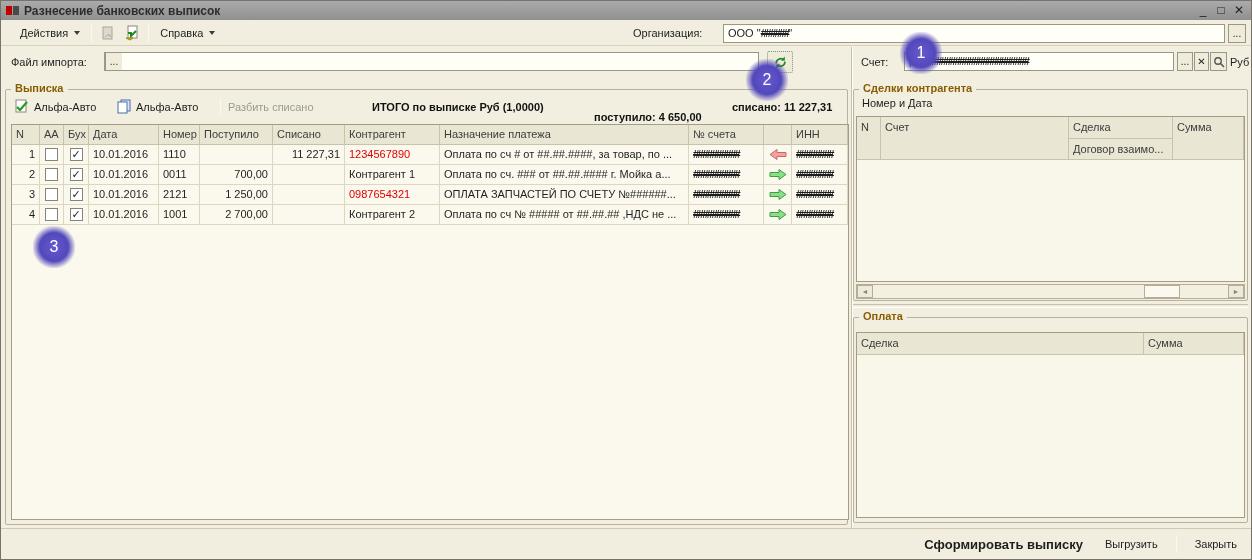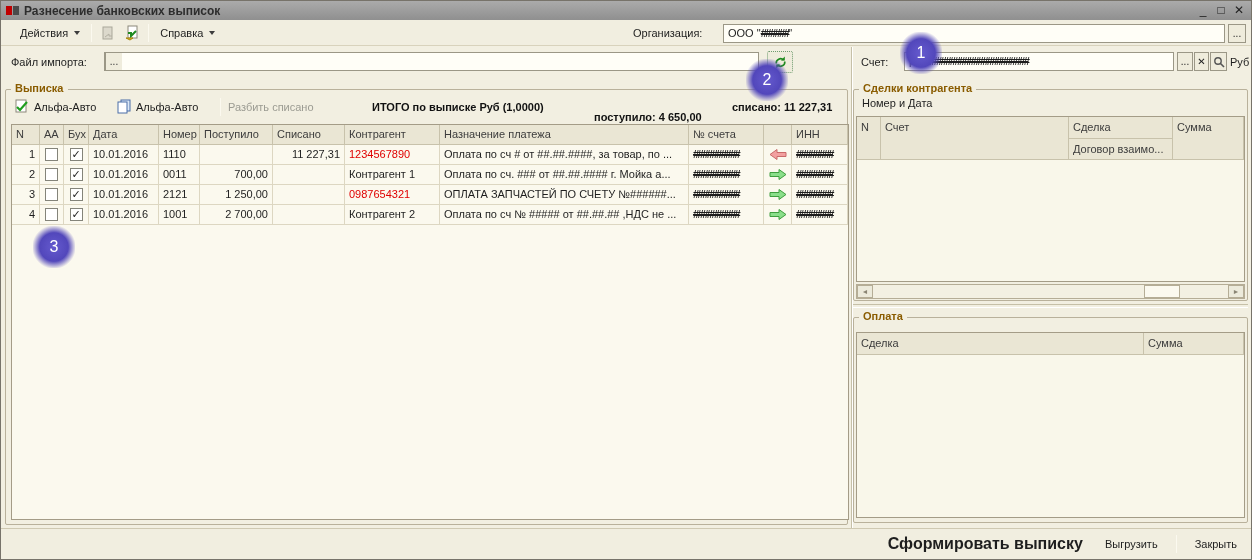--- a/index.html
+++ b/index.html
@@ -64,21 +64,21 @@
   .sb-arrow{width:16px;background:#eceadb;border:1px solid #b5ad96;display:flex;align-items:center;justify-content:center;
     font-size:7px;color:#8a8574;}
   .sb-track{flex:1;position:relative;}
   .sb-thumb{position:absolute;top:0;height:100%;width:36px;background:#fbf9ef;border:1px solid #b5ad96;}
   .splitter{position:absolute;left:852px;top:303px;width:395px;height:4px;
     border-top:1px solid #c6c0a8;border-bottom:1px solid #ffffff;}
   
   .footer{position:absolute;left:0;bottom:0;width:100%;height:31px;background:#f1eee0;border-top:1px solid #cfc9b2;
     display:flex;align-items:center;justify-content:flex-end;gap:14px;padding:0 10px;}
   .fbtn{cursor:default;padding:2px 4px;}
-  .fbtn.bold{font-weight:bold;font-size:16px;}
+  .fbtn.bold{font-weight:bold;font-size:13px;}
   .fsep{width:1px;height:18px;background:#c9c3ab;border-right:1px solid #fbf9ef;}
   
   .badge{position:absolute;width:42px;height:42px;display:flex;align-items:center;justify-content:center;
     background:radial-gradient(circle,#655ace 0%,#5247bb 48%,rgba(82,71,187,0) 74%);
     color:#fff;font-size:16px;z-index:50;}
 </style>
 </head>
 <body>
 
 <div class="window">

